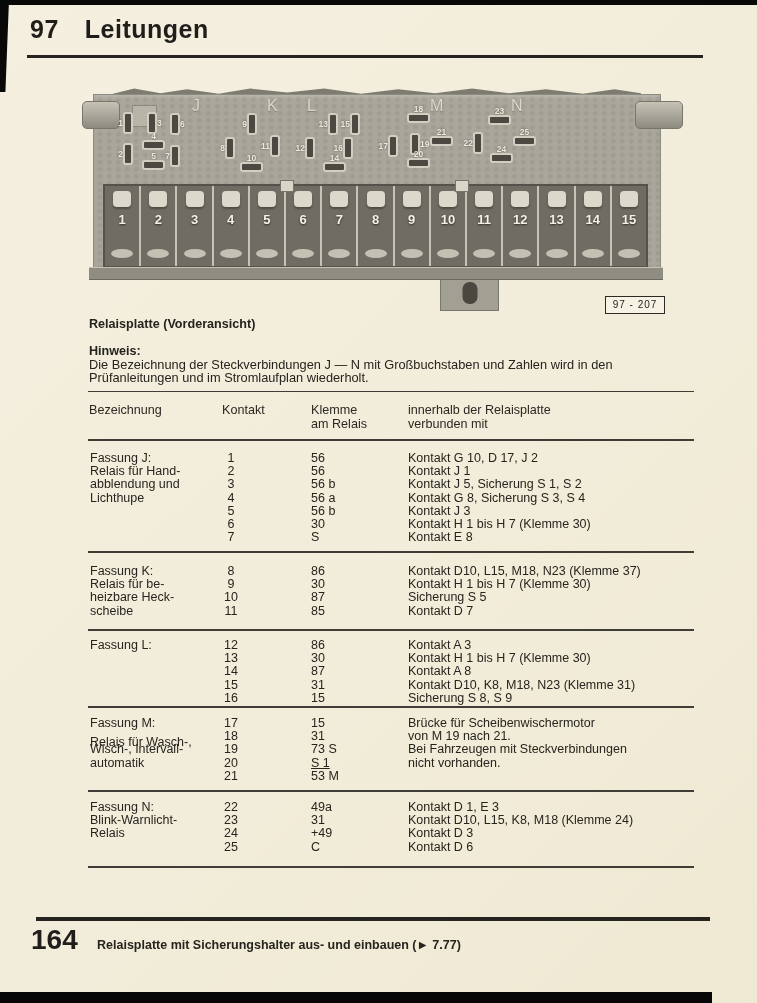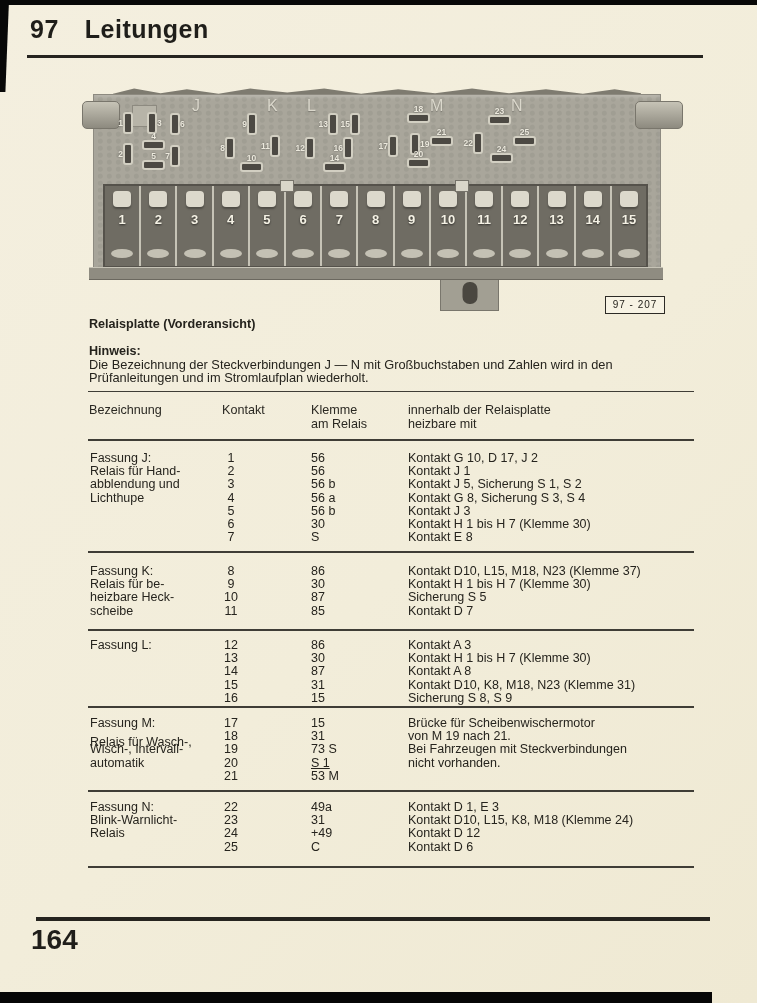--- a/index.html
+++ b/index.html
@@ -279,21 +279,21 @@
 
   <div class="trule r1"></div>
   <div class="thead h-bez">Bezeichnung</div>
   <div class="thead h-kon">Kontakt</div>
   <div class="thead h-kle">
     <div>Klemme</div>
     <div>am Relais</div>
   </div>
   <div class="thead h-inn">
     <div>innerhalb der Relaisplatte</div>
-    <div>heizbare mit</div>
+    <div>verbunden mit</div>
   </div>
   <div class="trule r2"></div>
   <div class="trule r3"></div>
   <div class="trule r4"></div>
   <div class="trule r5"></div>
   <div class="trule r6"></div>
   <div class="trule r7"></div>
 
   <div id="table-groups">
       <div class="tgroup" style="top: 452px;">
@@ -384,23 +384,24 @@
         <div class="cell name" style="top: 13px;">Blink-Warnlicht-</div>
         <div class="cell name" style="top: 26px;">Relais</div>
         <div class="cell kontakt" style="top: 0px;">22</div>
         <div class="cell klemme" style="top: 0px;">49a</div>
         <div class="cell verbunden" style="top: 0px;">Kontakt D 1, E 3</div>
         <div class="cell kontakt" style="top: 13px;">23</div>
         <div class="cell klemme" style="top: 13px;">31</div>
         <div class="cell verbunden" style="top: 13px;">Kontakt D10, L15, K8, M18 (Klemme 24)</div>
         <div class="cell kontakt" style="top: 26px;">24</div>
         <div class="cell klemme" style="top: 26px;">+49</div>
-        <div class="cell verbunden" style="top: 26px;">Kontakt D 12</div>
+        <div class="cell verbunden" style="top: 26px;">Kontakt D 3</div>
         <div class="cell kontakt" style="top: 40px;">25</div>
         <div class="cell klemme" style="top: 40px;">C</div>
         <div class="cell verbunden" style="top: 40px;">Kontakt D 6</div>
       </div>
     </div>
 
   <div class="footer-rule"></div>
   <div class="page-num">164</div>
+  <div class="footer-caption">Relaisplatte mit Sicherungshalter aus- und einbauen (► 7.77)</div>
   <div class="bottom-bar"></div>
 </div>
 
 </body></html>

